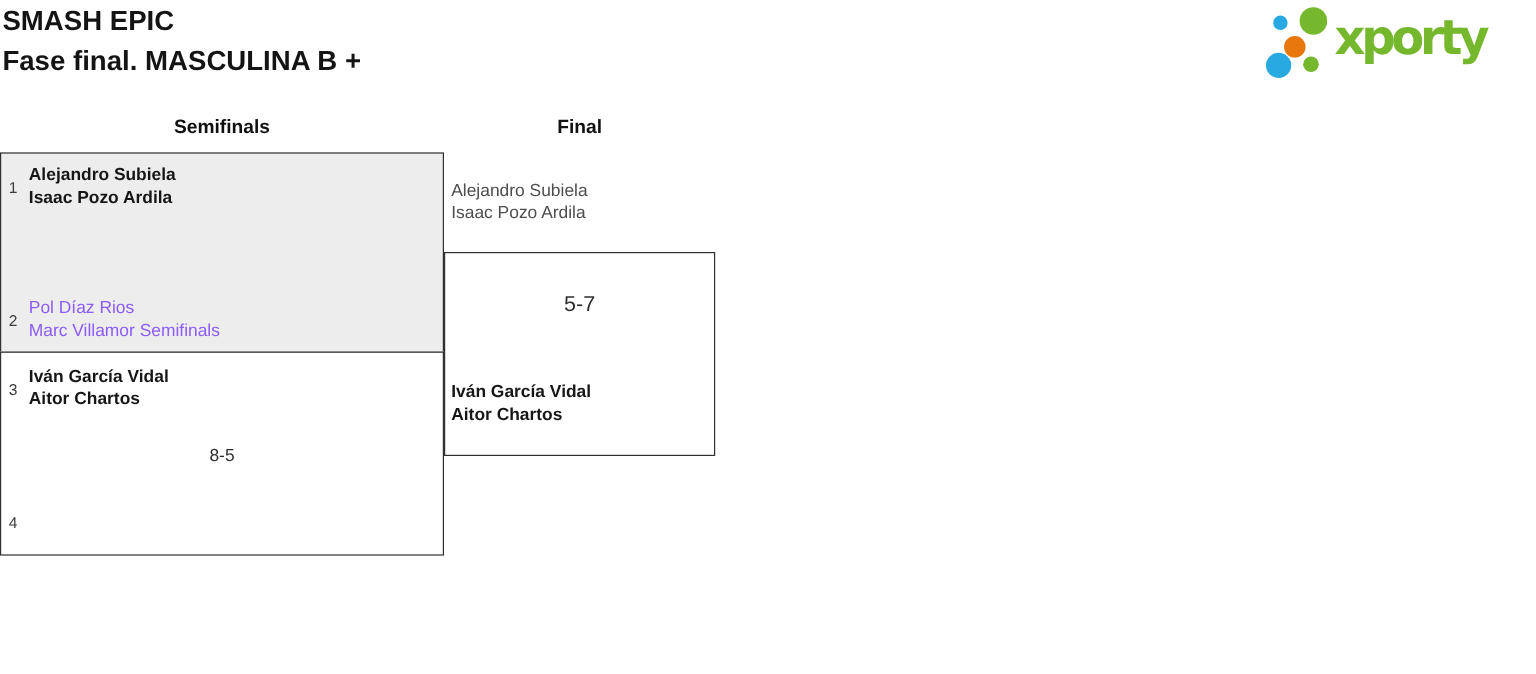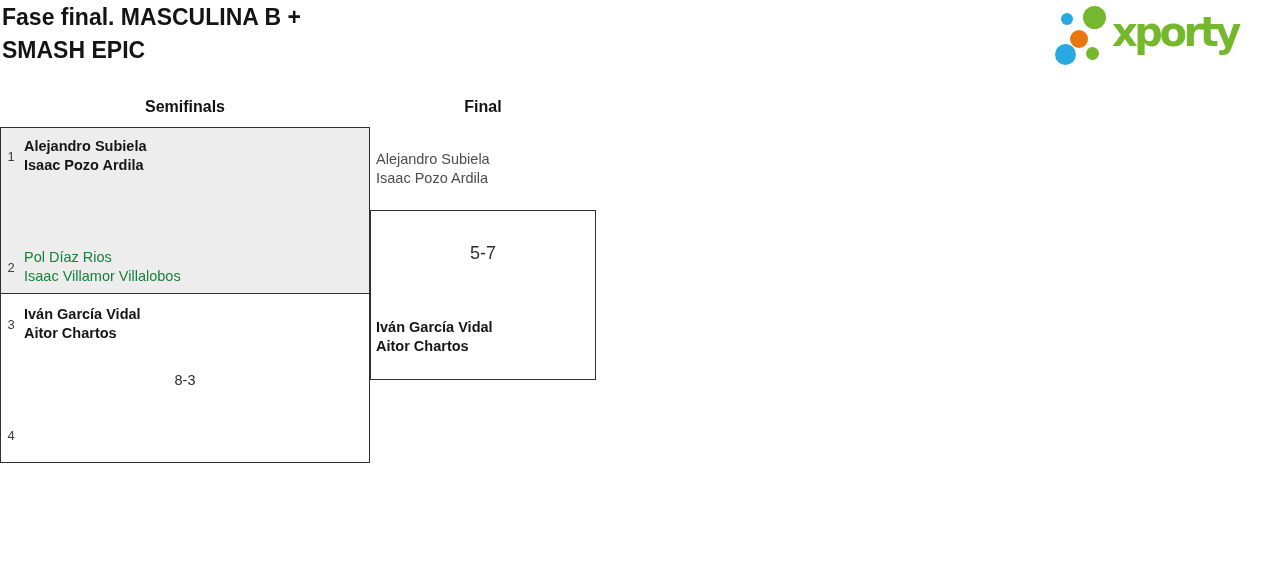--- a/index.html
+++ b/index.html
@@ -89,21 +89,21 @@
     color: #3d3d3d;
     flex: none;
   }
   .names {
     margin-left: 2px;
     font-size: 14.5px;
     line-height: 19px;
     white-space: nowrap;
   }
   .winner .names { font-weight: 700; color: #161616; }
-  .loser  .names { font-weight: 400; color: #15803d; }
+  .loser  .names { font-weight: 400; color: #8b5cf6; }
 
   .score {
     position: absolute;
     left: 0;
     width: 370px;
     text-align: center;
     font-size: 14.5px;
     line-height: 19px;
     color: #2e2e2e;
   }
@@ -135,22 +135,22 @@
     line-height: 19px;
     color: #2e2e2e;
   }
 </style>
 </head>
 <body>
 
 <div id="page">
 
   <div class="title-block">
+    <div class="title-line">SMASH EPIC</div>
     <div class="title-line">Fase final. MASCULINA B +</div>
-    <div class="title-line">SMASH EPIC</div>
   </div>
 
   <div class="logo">
     <span class="dot dot-blue-small"></span>
     <span class="dot dot-green-large"></span>
     <span class="dot dot-orange"></span>
     <span class="dot dot-blue-large"></span>
     <span class="dot dot-green-small"></span>
     <span class="logo-word">xporty</span>
   </div>
@@ -166,32 +166,32 @@
     <span class="seed">1</span>
     <span class="names">
       <span>Alejandro Subiela</span><br>
       <span>Isaac Pozo Ardila</span>
     </span>
   </div>
   <div class="slot sf1-t2 loser">
     <span class="seed">2</span>
     <span class="names">
       <span>Pol Díaz Rios</span><br>
-      <span>Isaac Villamor Villalobos</span>
+      <span>Marc Villamor Semifinals</span>
     </span>
   </div>
 
   <div class="slot sf2-t1 winner">
     <span class="seed">3</span>
     <span class="names">
       <span>Iván García Vidal</span><br>
       <span>Aitor Chartos</span>
     </span>
   </div>
-  <div class="score sf2-score">8-3</div>
+  <div class="score sf2-score">8-5</div>
   <div class="slot sf2-t2 loser">
     <span class="seed">4</span>
   </div>
 
   <div class="final-team final-t1">
     <span>Alejandro Subiela</span><br>
     <span>Isaac Pozo Ardila</span>
   </div>
   <div class="final-score">5-7</div>
   <div class="final-team final-t2">

